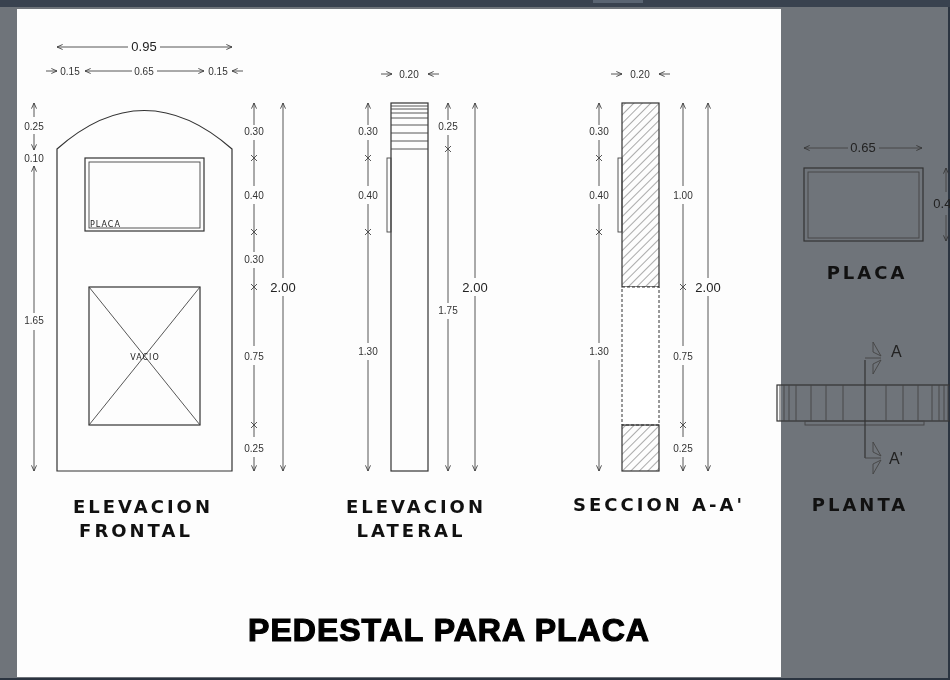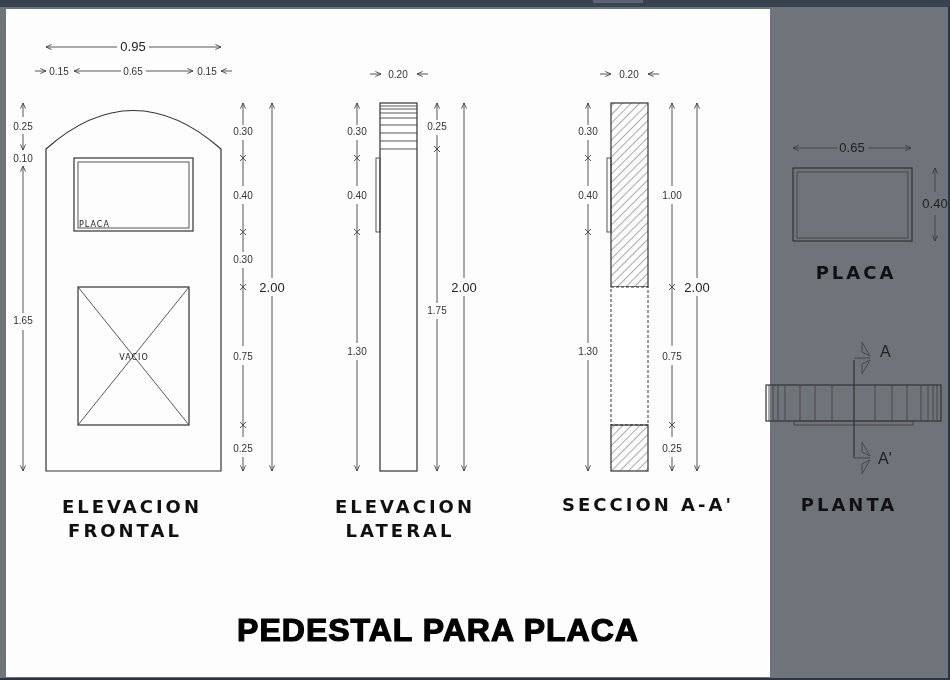--- a/index.html
+++ b/index.html
@@ -1,20 +1,20 @@
 <!DOCTYPE html>
 <html><head>
 <meta charset="utf-8">
 <style>
   html, body { margin:0; padding:0; background:#2b3440; }
   body { width:950px; height:680px; overflow:hidden; position:relative; font-family:"Liberation Sans", sans-serif; }
   .topbar { position:absolute; left:0; top:0; width:950px; height:7px; background:#39424f; }
   .topbar .tab { position:absolute; top:0; left:593px; width:50px; height:3px; background:#5a6472; }
   .canvas-frame { position:absolute; left:0; top:7px; width:948px; height:671px; background:#6f747a; }
-  .canvas { position:absolute; left:6px; top:9px; width:764px; height:668px; background:#fdfdfd; }
+  .canvas { position:absolute; left:17px; top:9px; width:764px; height:668px; background:#fdfdfd; }
   svg { position:absolute; left:0; top:0; }
   .dim { font-family:"Liberation Sans", sans-serif; font-size:10px; fill:#333; }
   .dim-big { font-family:"Liberation Sans", sans-serif; font-size:13px; fill:#222; }
   .lbl { font-family:"DejaVu Sans", sans-serif; font-weight:bold; font-size:18px; letter-spacing:3px; fill:#111; }
   .small-lbl { font-family:"DejaVu Sans", sans-serif; font-size:8px; letter-spacing:1px; fill:#222; }
   .title { font-family:"Liberation Sans", sans-serif; font-weight:900; font-size:32px; letter-spacing:1px; fill:#000; stroke:#000; stroke-width:1.2px; }
   .ln { stroke:#333; stroke-width:1.2; fill:none; }
   .thin { stroke:#444; stroke-width:0.9; fill:none; }
 </style>
 </head>

